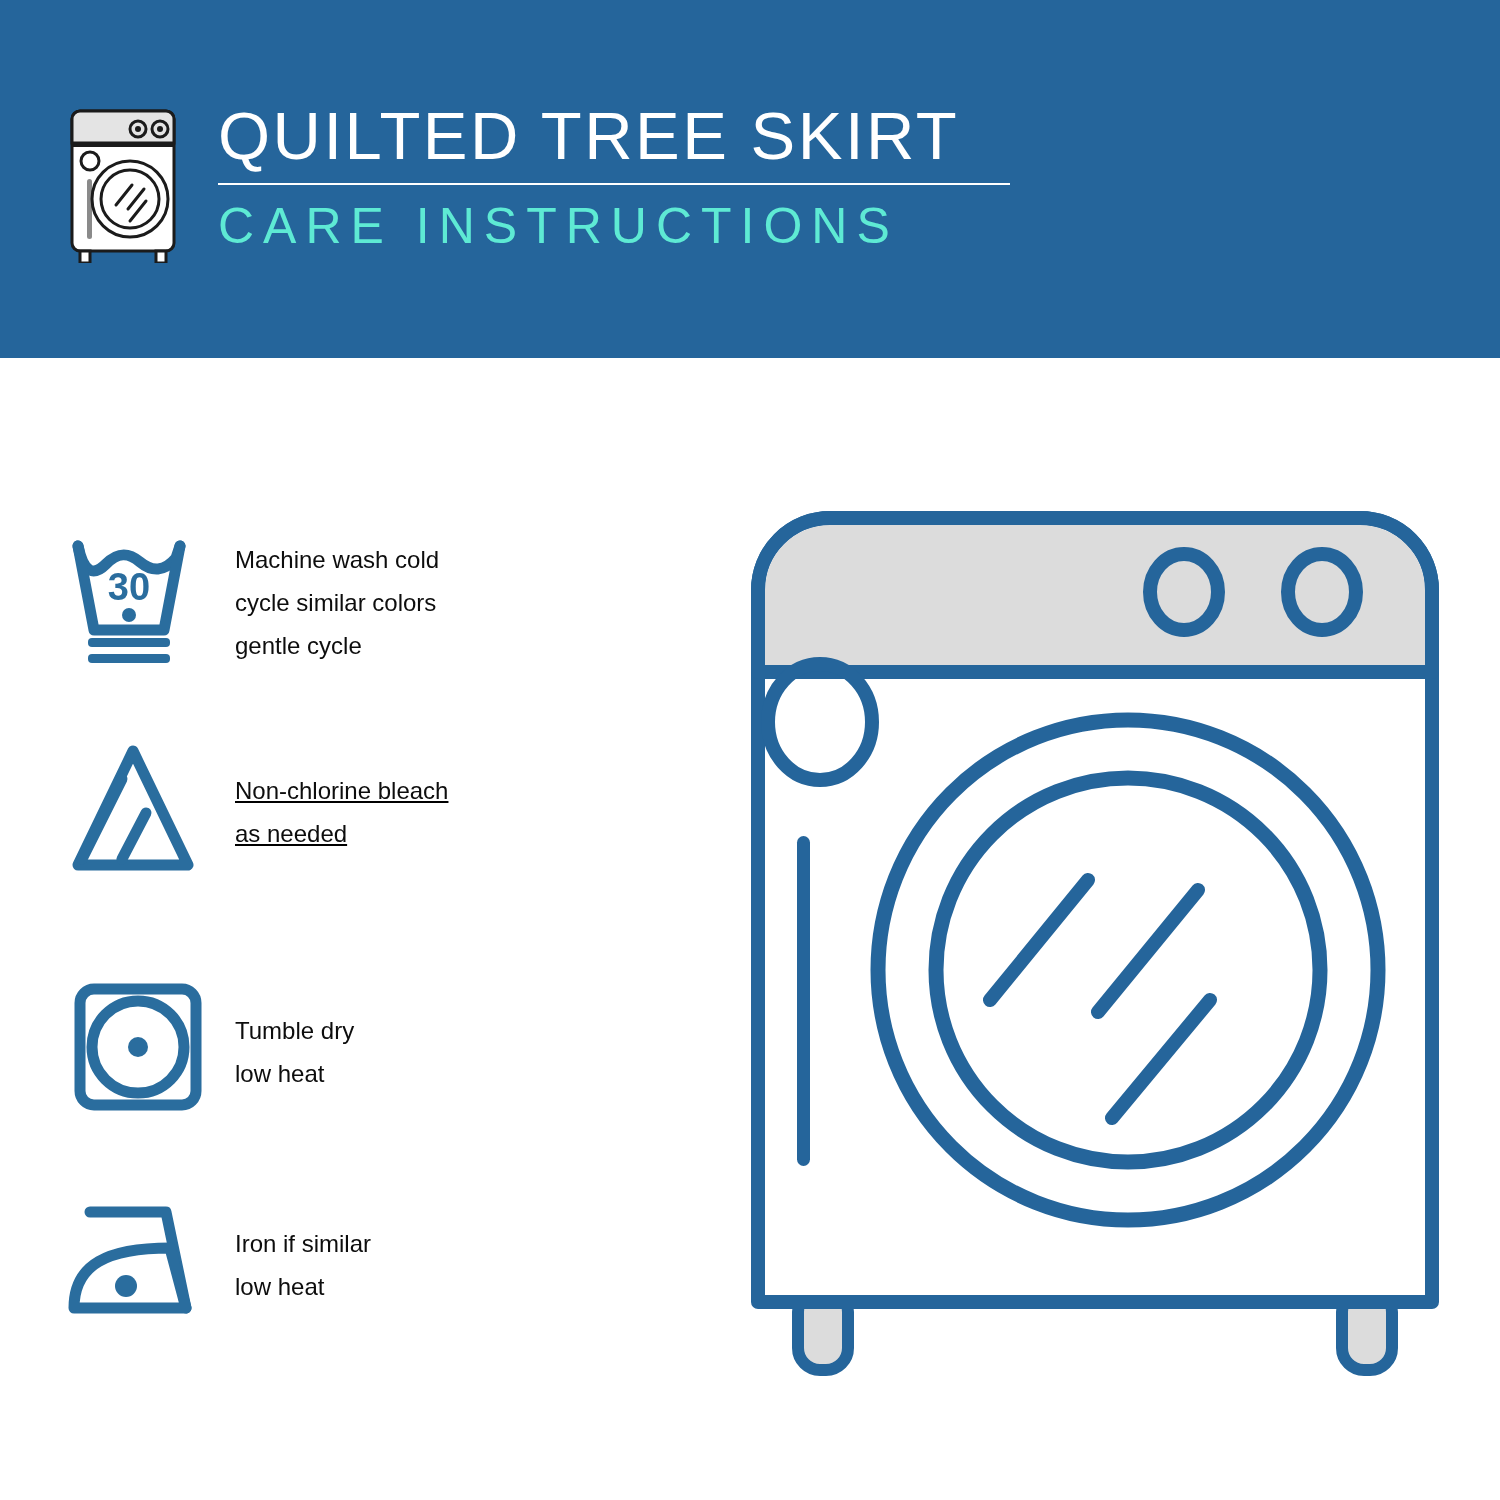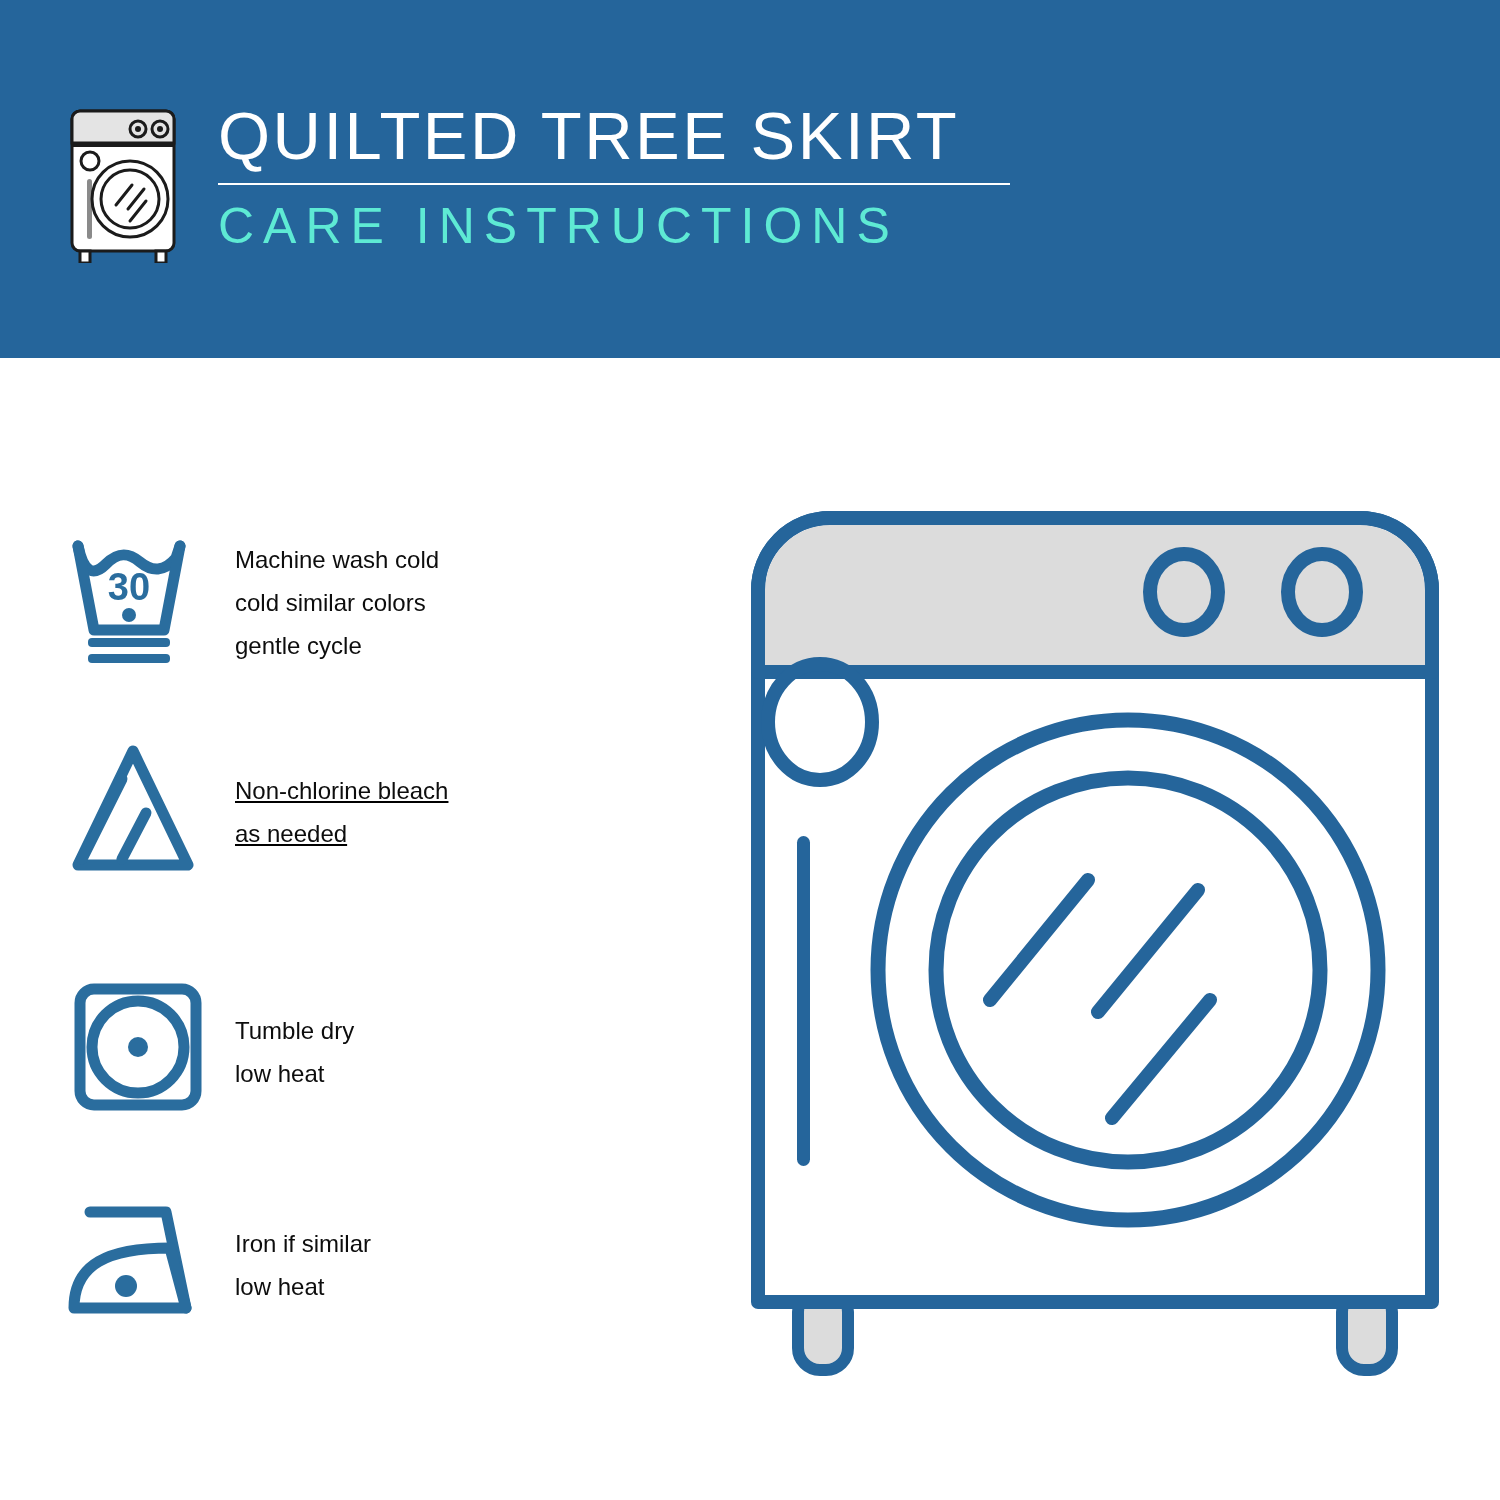--- a/index.html
+++ b/index.html
@@ -158,21 +158,21 @@
         <text x="69" y="72" font-family="Liberation Sans, sans-serif" font-size="38" font-weight="bold" fill="#2a6d9e" text-anchor="middle">30</text>
 
         <circle cx="69" cy="87" r="7" fill="#2a6d9e"></circle>
 
         <rect x="28" y="110" width="82" height="9" rx="4" fill="#2a6d9e"></rect>
         <rect x="28" y="126" width="82" height="9" rx="4" fill="#2a6d9e"></rect>
       </svg>
     </div>
     <div class="care-text">
       <span class="ln">Machine wash cold</span>
-      <span class="ln">cold similar colors</span>
+      <span class="ln">cycle similar colors</span>
       <span class="ln">gentle cycle</span>
     </div>
   </div>
 
   <div class="care-row" id="row-bleach">
     <div class="care-symbol">
       <svg viewBox="0 0 175 145" width="175" height="145">
         <path d="M73 14 L128 128 L18 128 Z" fill="none" stroke="#2a6d9e" stroke-width="11" stroke-linejoin="round"></path>
         <line x1="62" y1="42" x2="22" y2="122" stroke="#2a6d9e" stroke-width="11" stroke-linecap="round"></line>
         <line x1="86" y1="76" x2="62" y2="122" stroke="#2a6d9e" stroke-width="11" stroke-linecap="round"></line>

